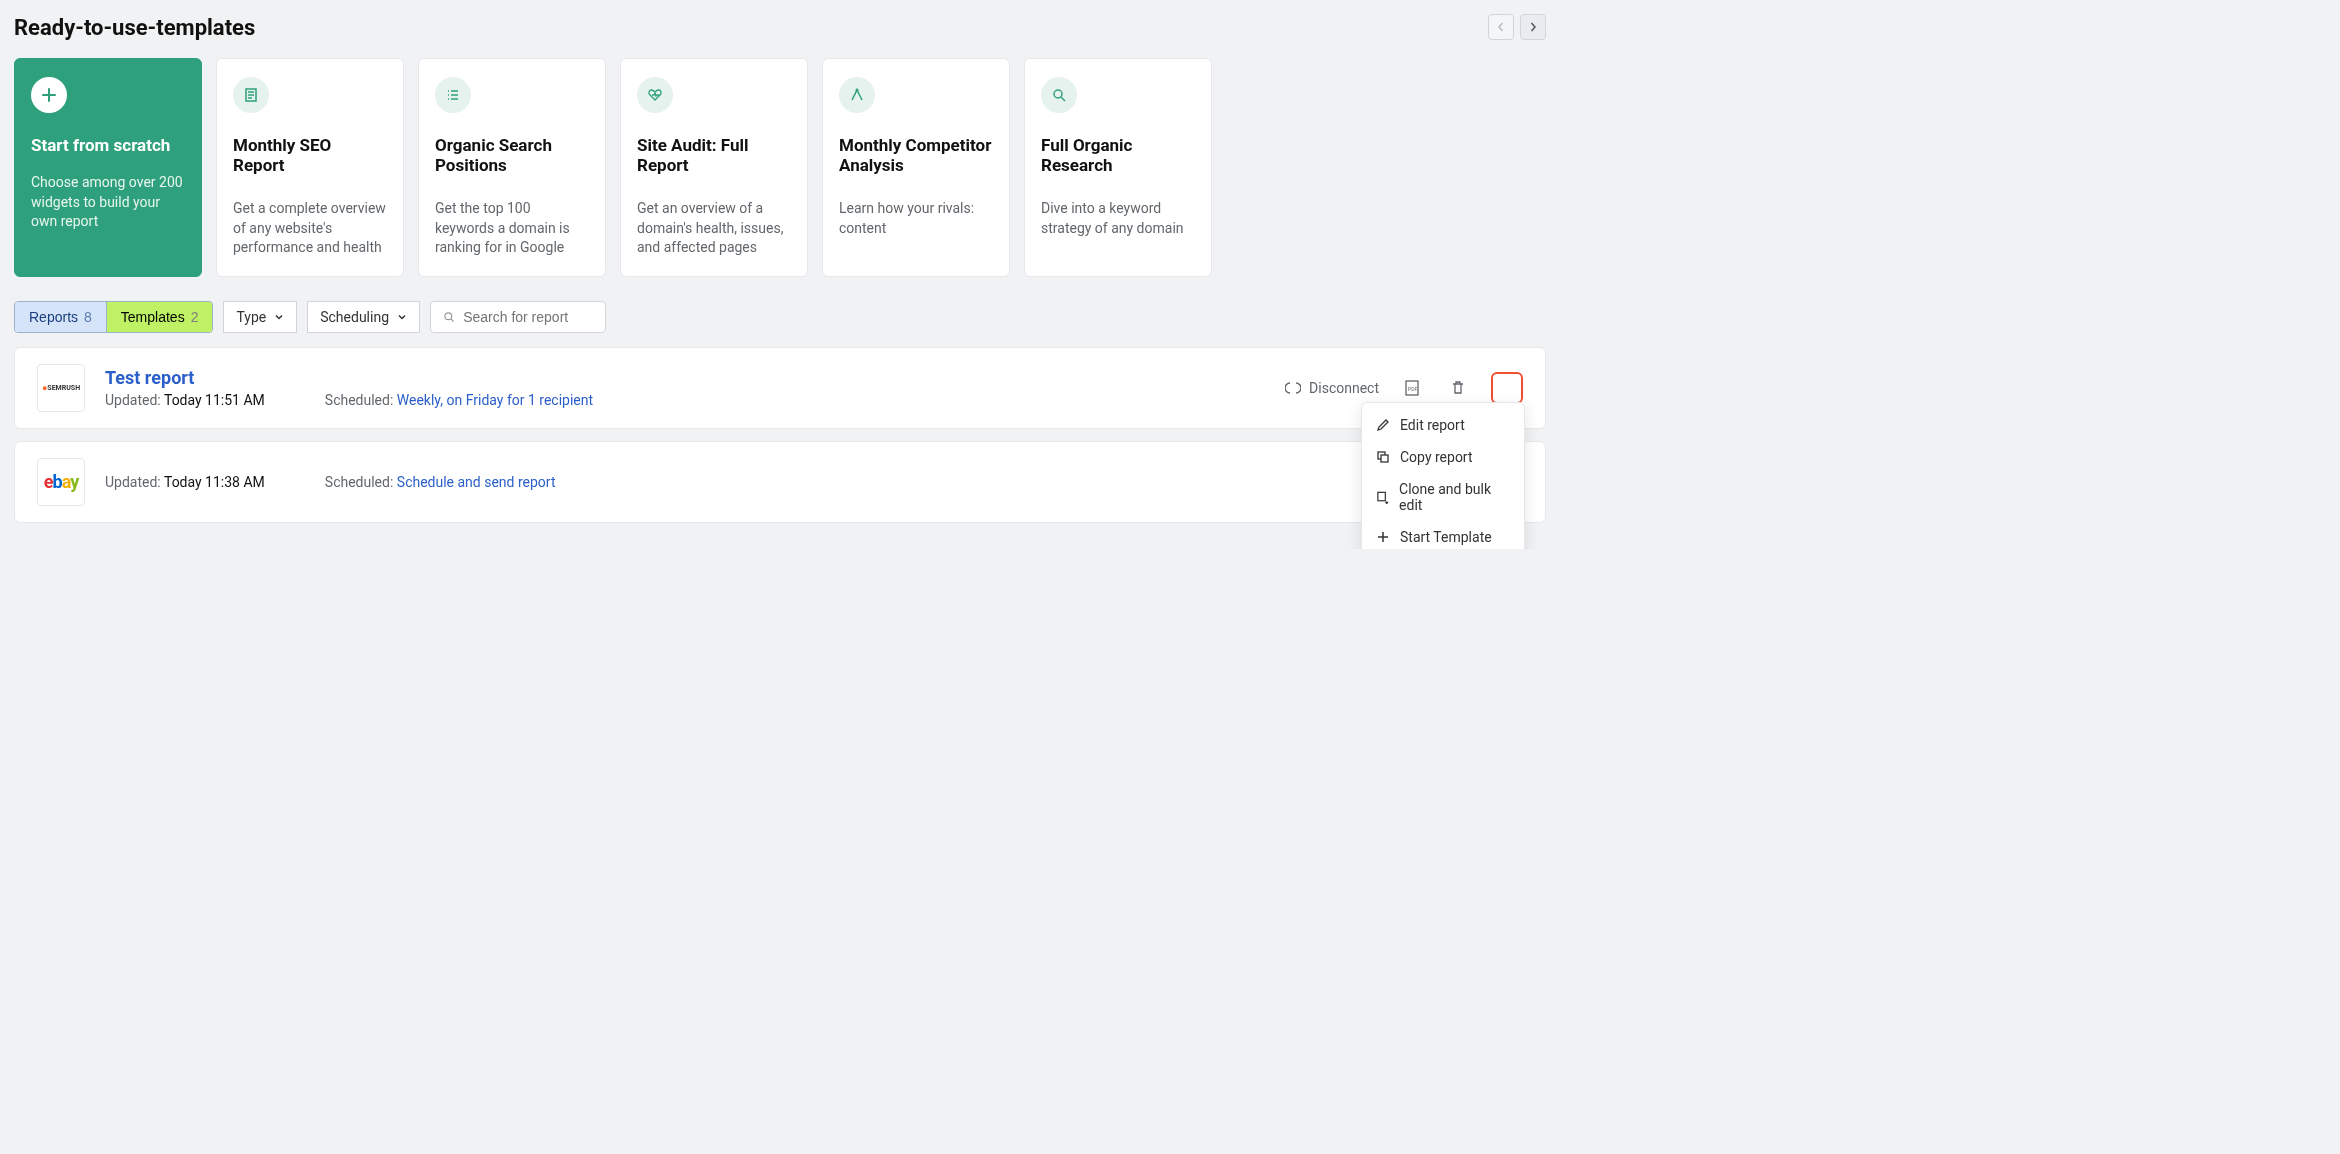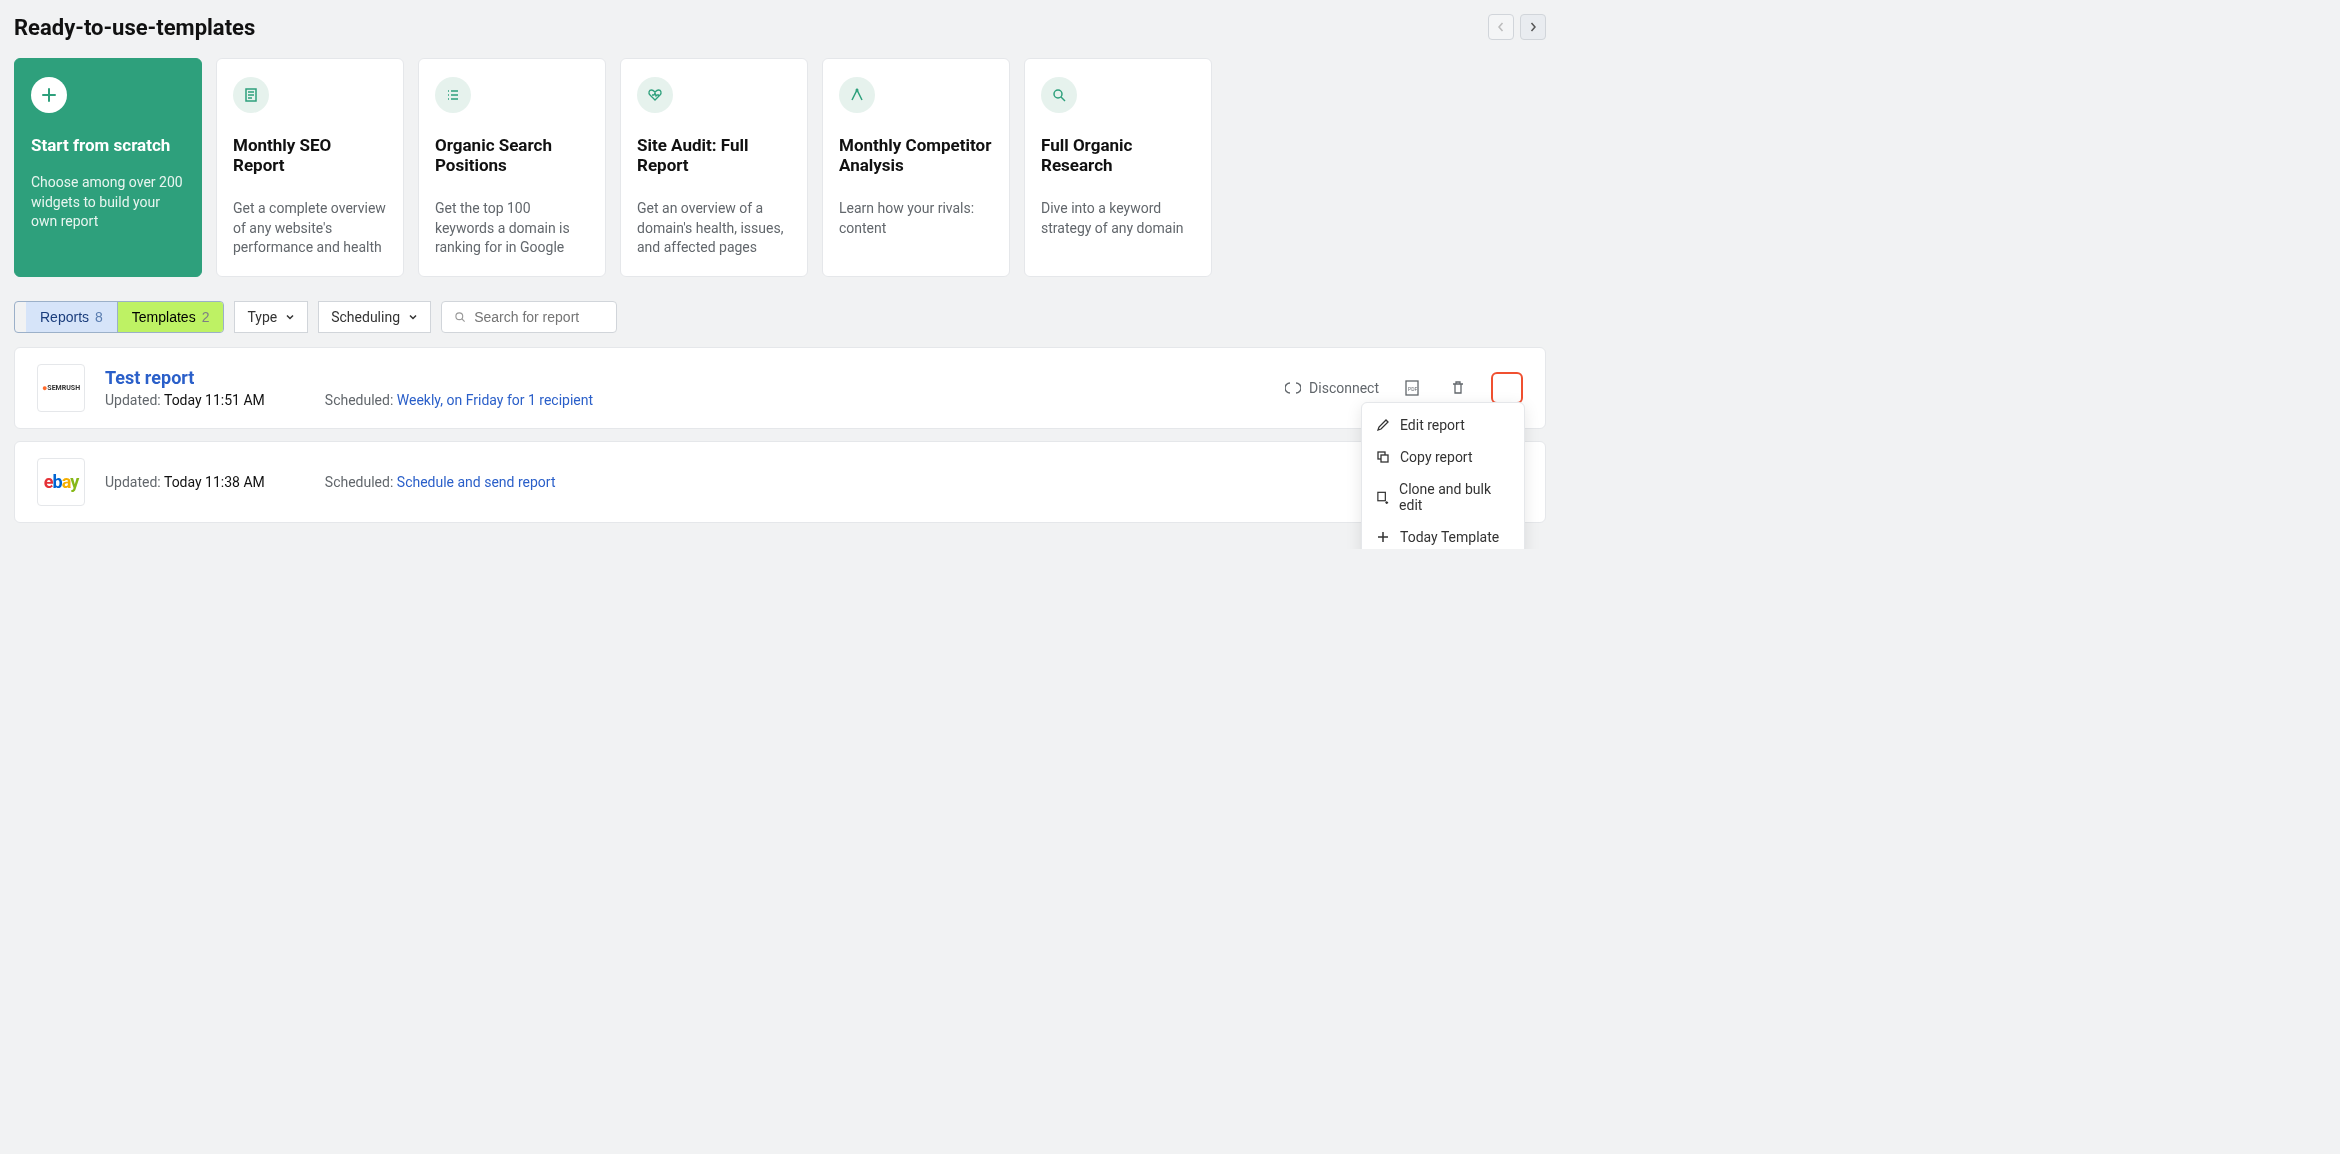--- a/index.html
+++ b/index.html
@@ -35,21 +35,21 @@
   margin-bottom:22px; background:#e6f2ed; color:#2ea07c;
 }
 .card.primary .icon-wrap { background:#fff; color:#2ea07c; }
 .card h3 { font-size:17px; font-weight:700; margin-bottom:24px; color:#111; }
 .card.primary h3 { color:#fff; margin-bottom:18px; }
 .card p { font-size:14px; color:#62676c; line-height:1.4; }
 .card.primary p { color:#e8f5f0; }
 
 
 .filter-row { display:flex; gap:10px; align-items:center; margin-bottom:14px; }
-.seg { display:flex; border:1px solid #9bb0c9; border-radius:4px; overflow:hidden;padding-left:11px; }
+.seg { display:flex; border:1px solid #9bb0c9; border-radius:4px; overflow:hidden; }
 .seg button { padding:7px 14px; font-size:14px; border:none; background:#bef264; cursor:pointer; display:flex; gap:6px; align-items:center;}
 .seg button.active { background:#d6e4f9; color:#1a3d7c; }
 .seg button .count { color:#7d7f83; }
 .seg button.active .count { color:#5a7db0; }
 .seg button:first-child { border-right:1px solid #9bb0c9; }
 .filter-pill {
   padding:7px 12px; border:1px solid #d1d5da; border-radius:0; background:#fff; font-size:14px;
   display:flex; align-items:center; gap:8px; cursor:pointer; color:#333;
 }
 .search-wrap {
@@ -274,21 +274,21 @@
         <svg width="14" height="14" viewBox="0 0 14 14" fill="none">
             <rect x="2" y="2" width="8" height="9" stroke="#333" stroke-width="1.3"></rect>
             <path d="M10 13h3M11.5 11.5v3" stroke="#333" stroke-width="1.3"></path>
           </svg>
         <span>Clone and bulk edit</span>
       </div>
       <div class="menu-item">
         <svg width="14" height="14" viewBox="0 0 14 14">
             <path d="M7 2v10M2 7h10" stroke="#333" stroke-width="1.5"></path>
           </svg>
-        <span>Today Template</span>
+        <span>Start Template</span>
       </div>
     </div>
   </div>
 
   <svg class="annotation-arrow" width="110" height="65" viewBox="0 0 110 65">
     <path d="M5 5 C 30 50, 70 58, 100 50" stroke="#f03020" stroke-width="2.5" fill="none"></path>
     <path d="M100 50 L91 43 M100 50 L90 55" stroke="#f03020" stroke-width="2.5" fill="none"></path>
   </svg>
 
   <div class="report-card">

